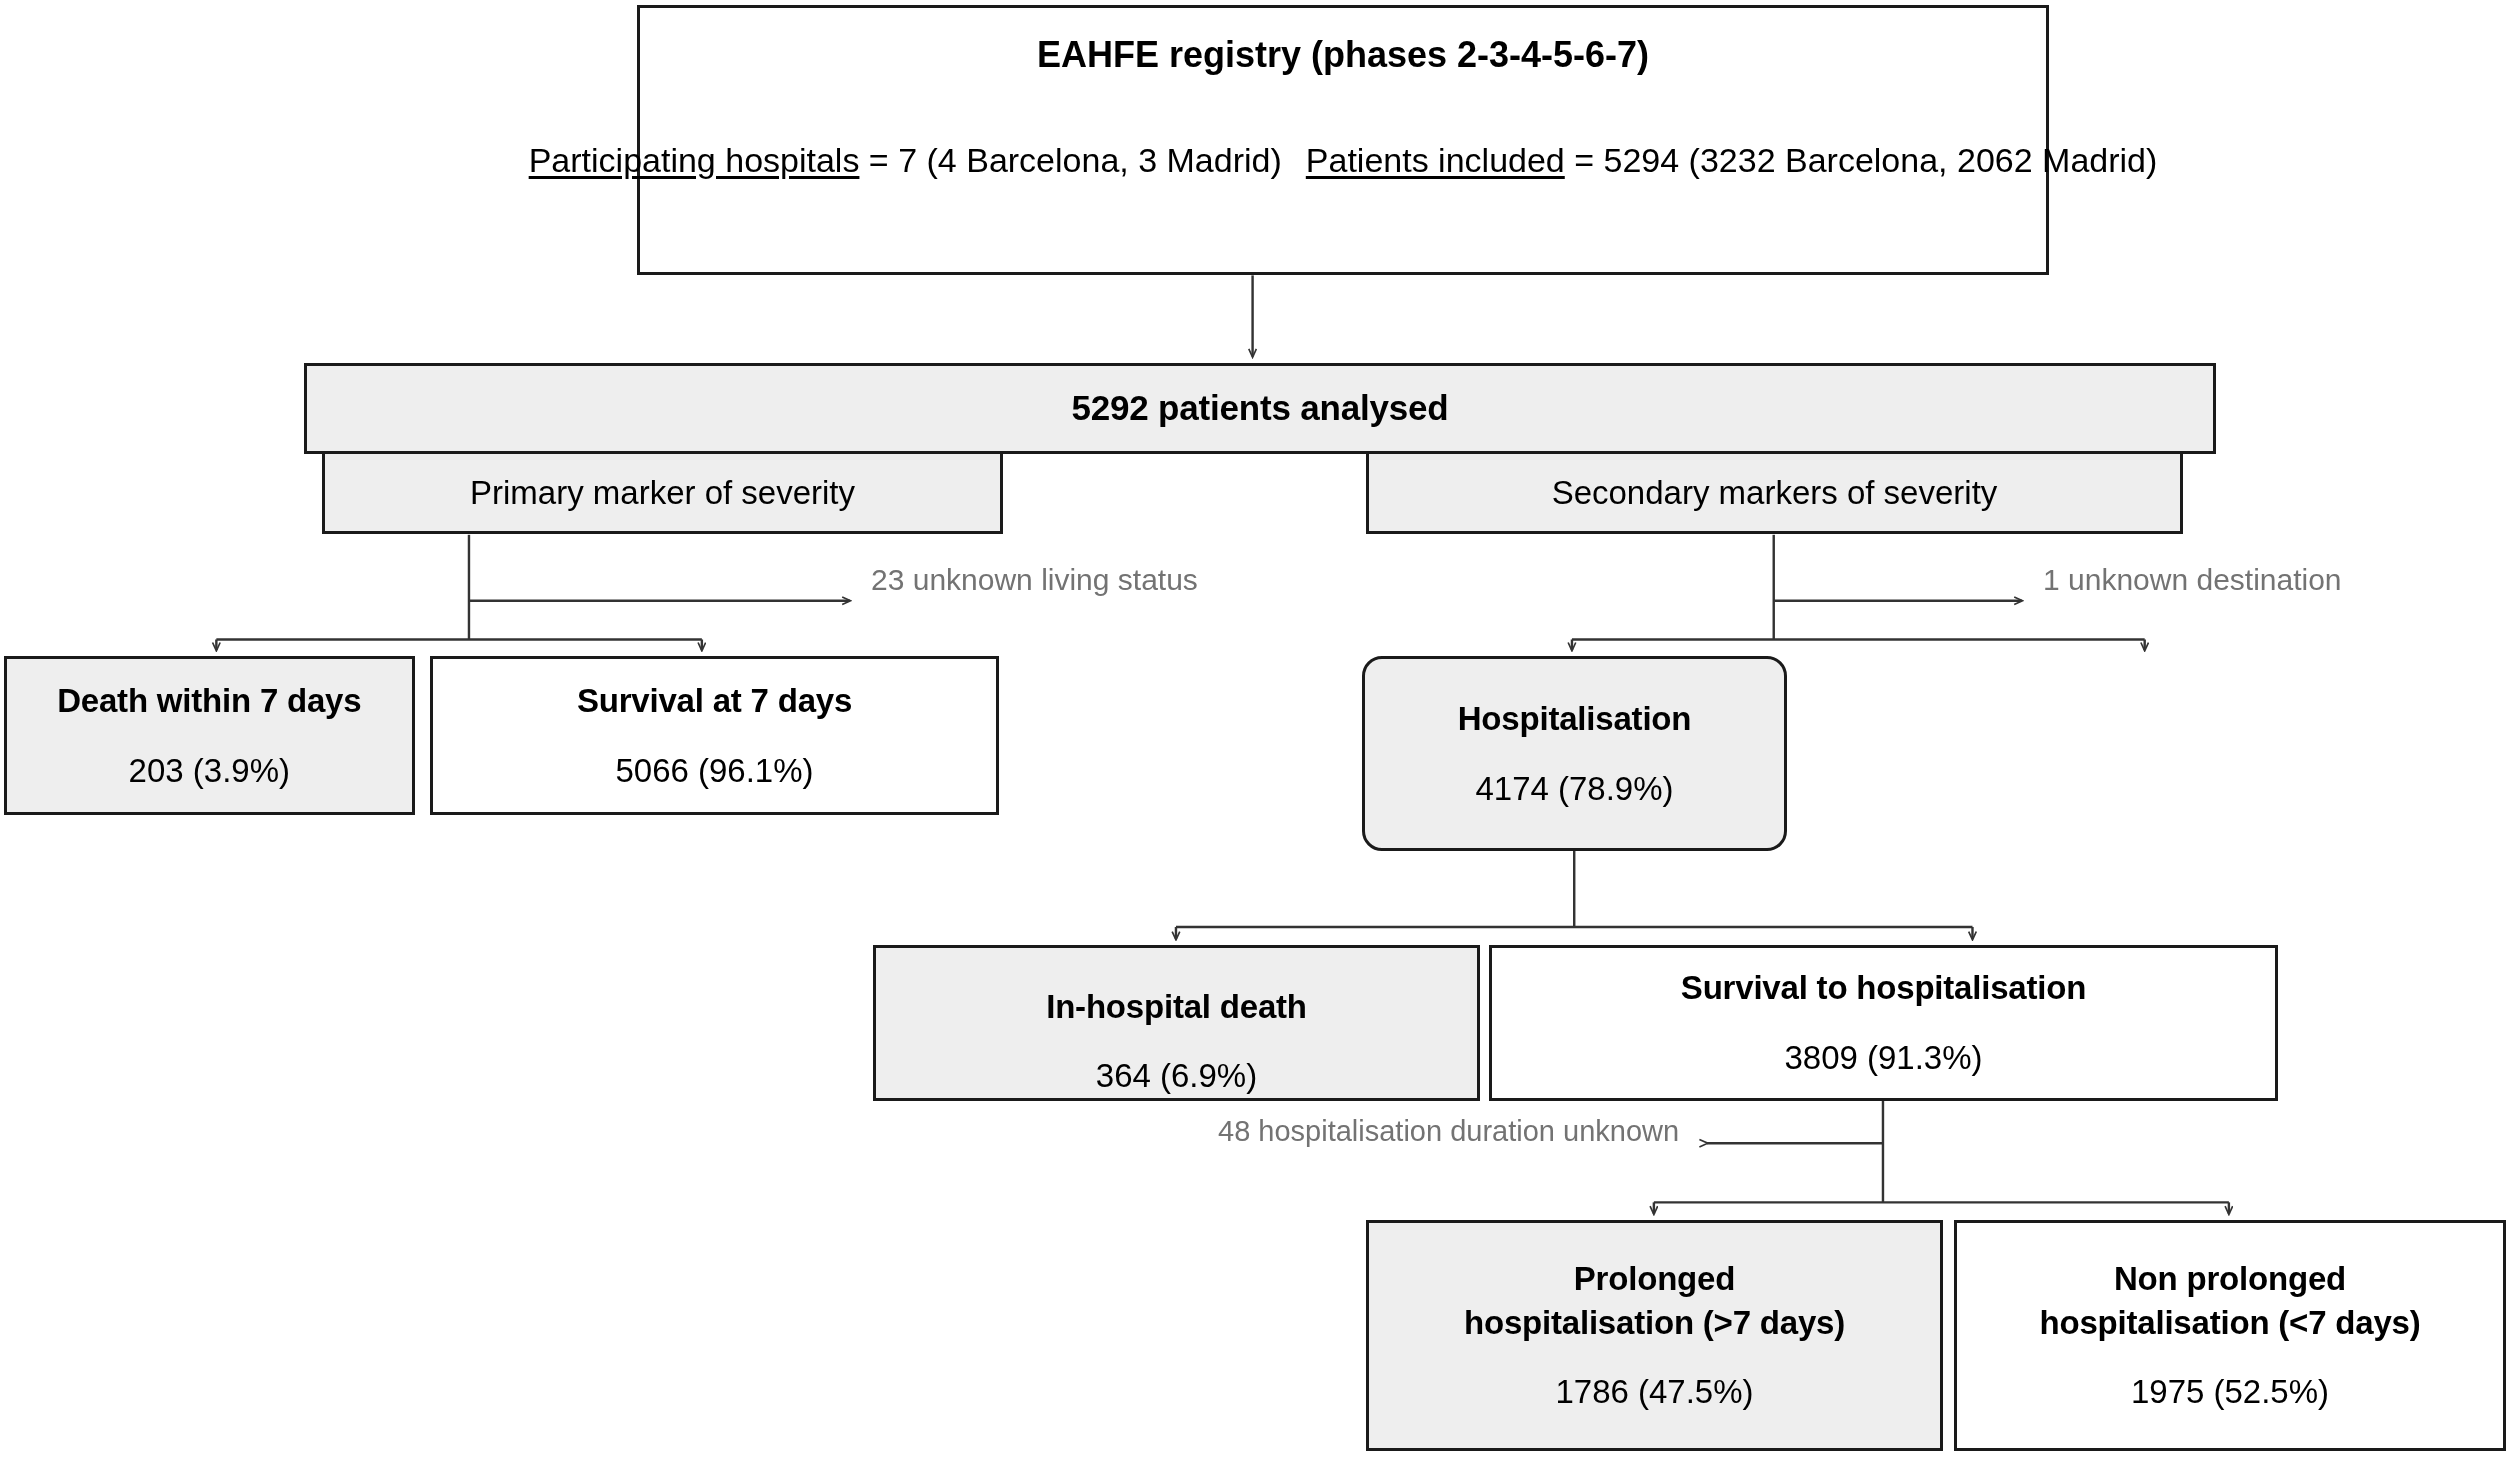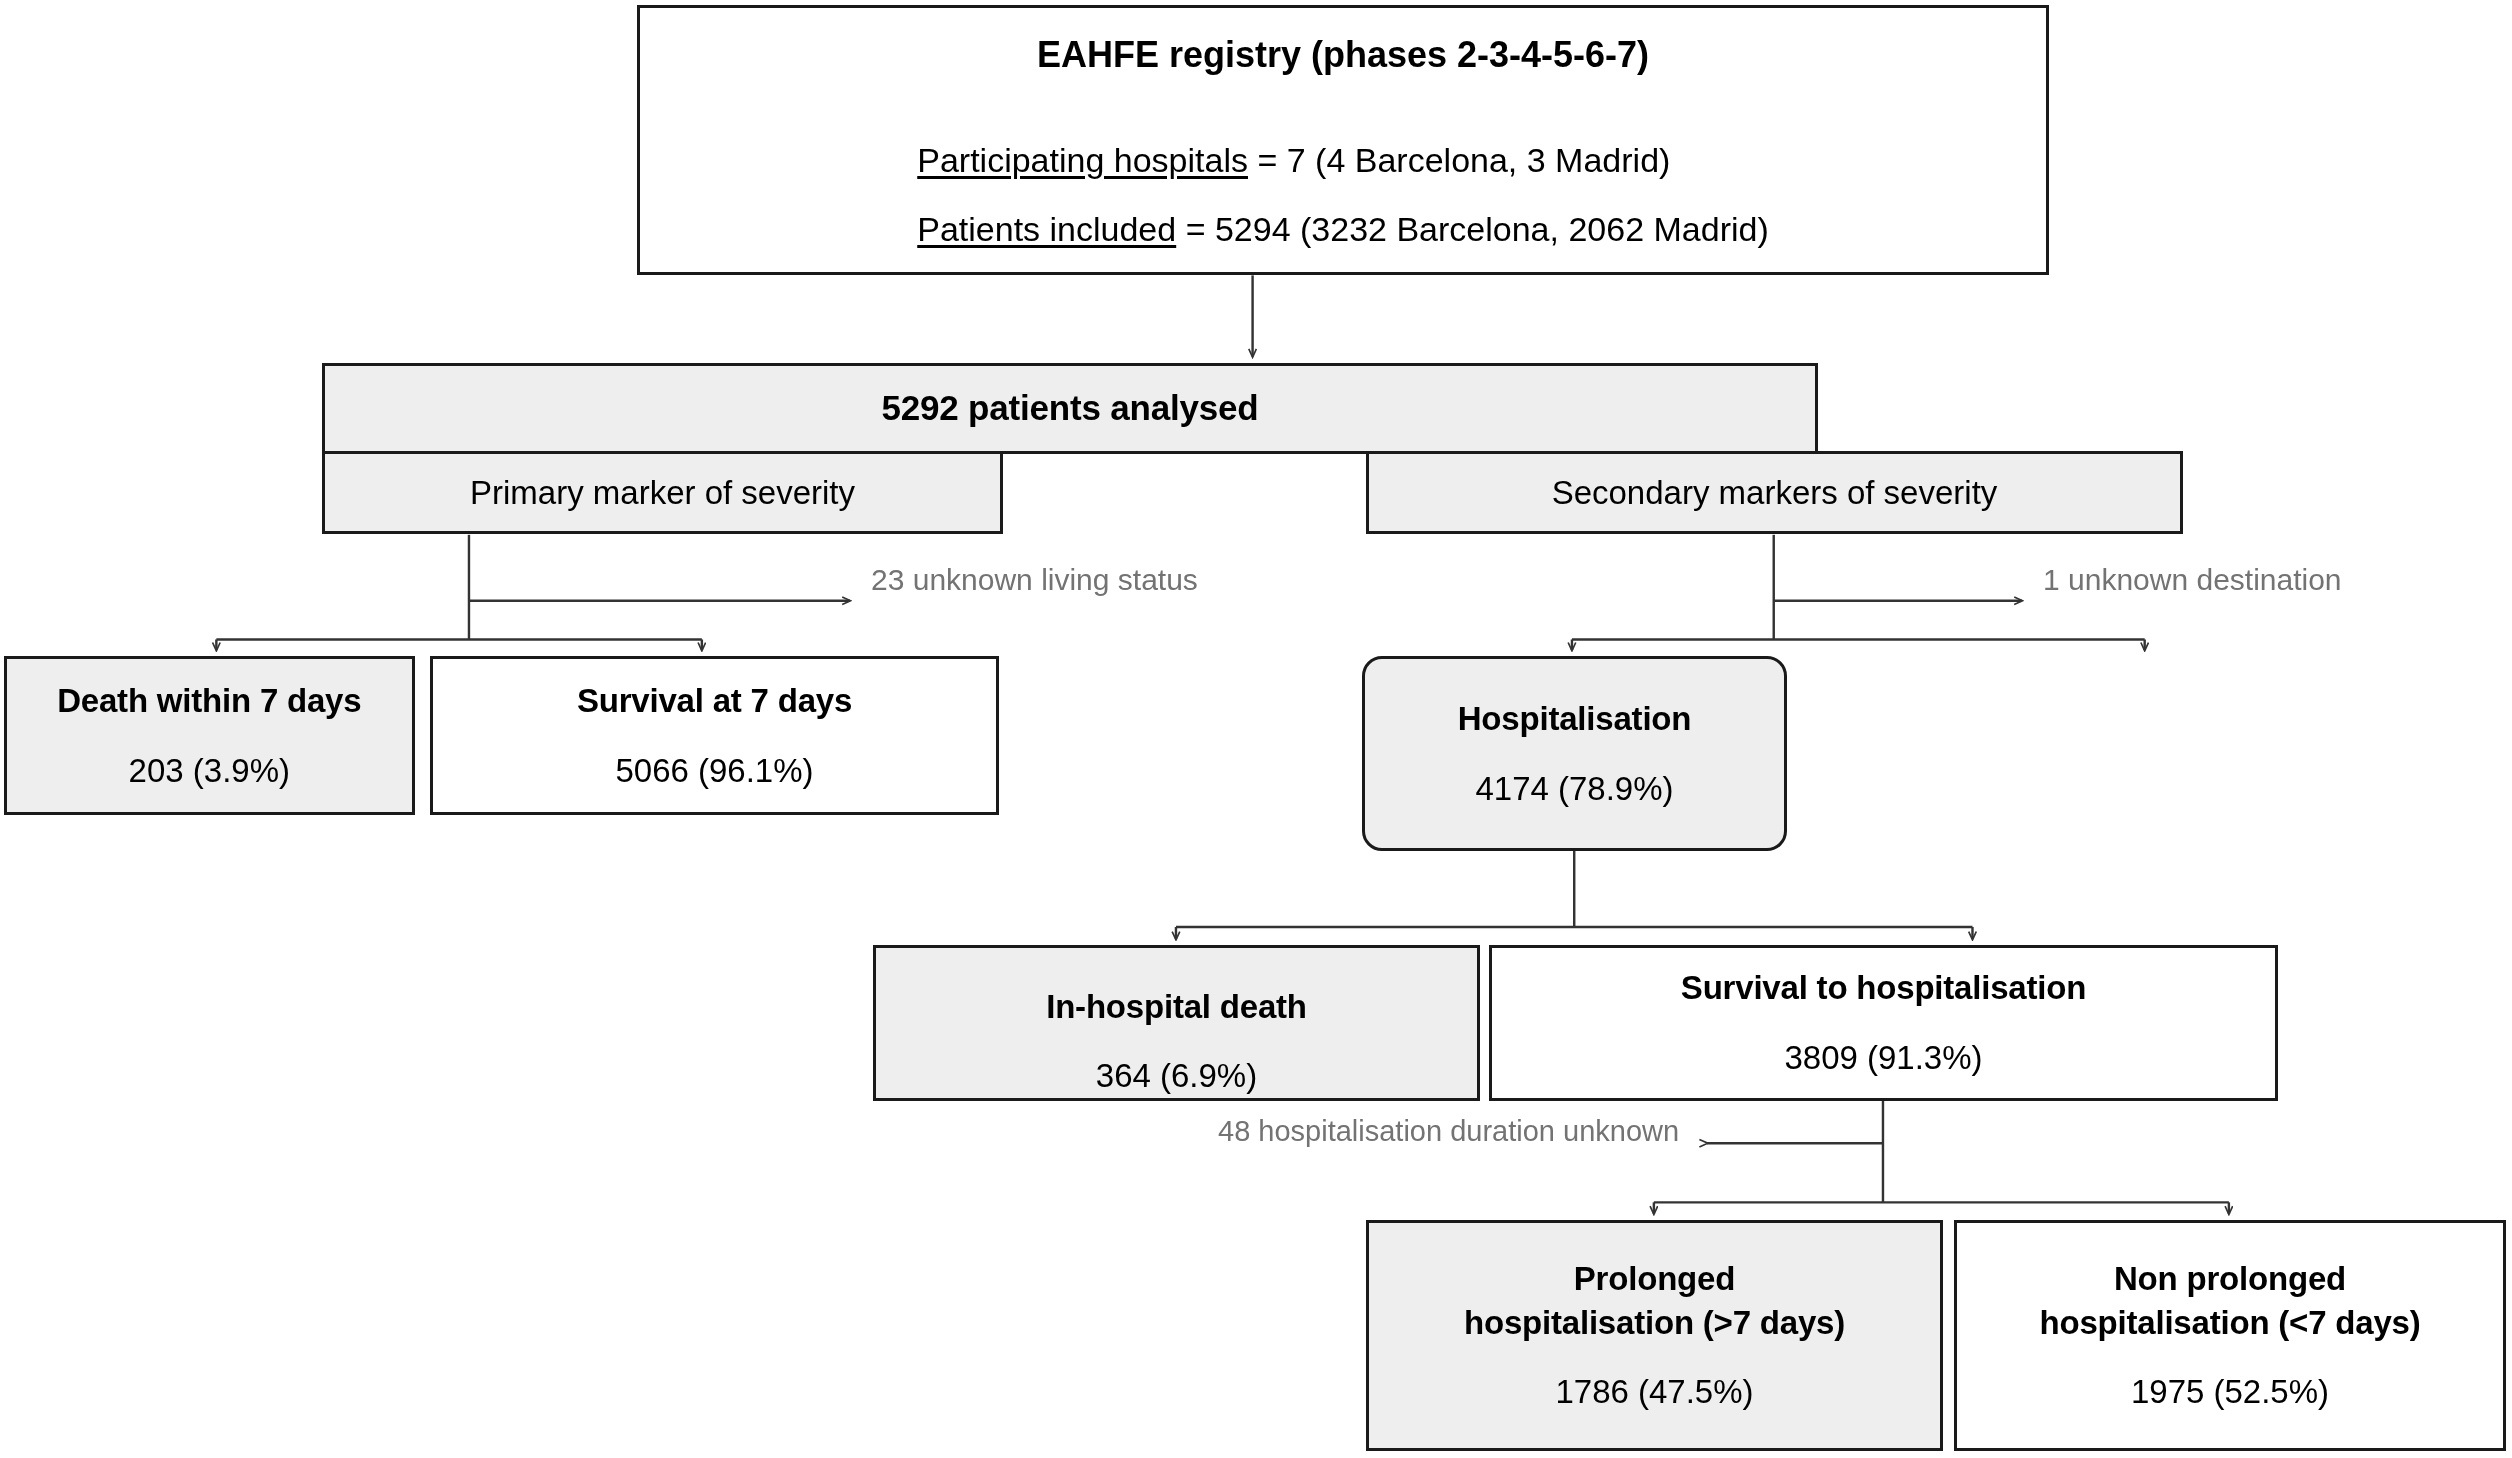--- a/index.html
+++ b/index.html
@@ -42,29 +42,29 @@
   #root-box{
     left:637px; top:5.3px; width:1412px; height:270px;
     justify-content:flex-start;
     padding-top:20px;
   }
   #root-title{
     font-weight:bold; font-size:36px; margin-top:3px;
   }
   .root-lines{
     margin-top:59px;
-    display:flex; flex-direction:column; gap:24px;
+    display:flex; flex-direction:row; gap:24px;
     align-items:flex-start;
   }
   .root-line{ font-size:34px; white-space:nowrap; }
   .ul{ text-decoration:underline; text-underline-offset:3.8px; }
 
   
   #analysed-box{
-    left:322px; top:363px; width:1496px; height:91px;justify-content:center;
+    left:304px; top:363px; width:1912px; height:91px;justify-content:center;
   }
   #analysed-box .ttl{ font-size:35px; }
   #primary-box{
     left:322px; top:451px; width:681px; height:83px;
   }
   #secondary-box{
     left:1366px; top:451px; width:817px; height:83px;
   }
   .plain-label{ font-weight:normal; font-size:33px; }
 

